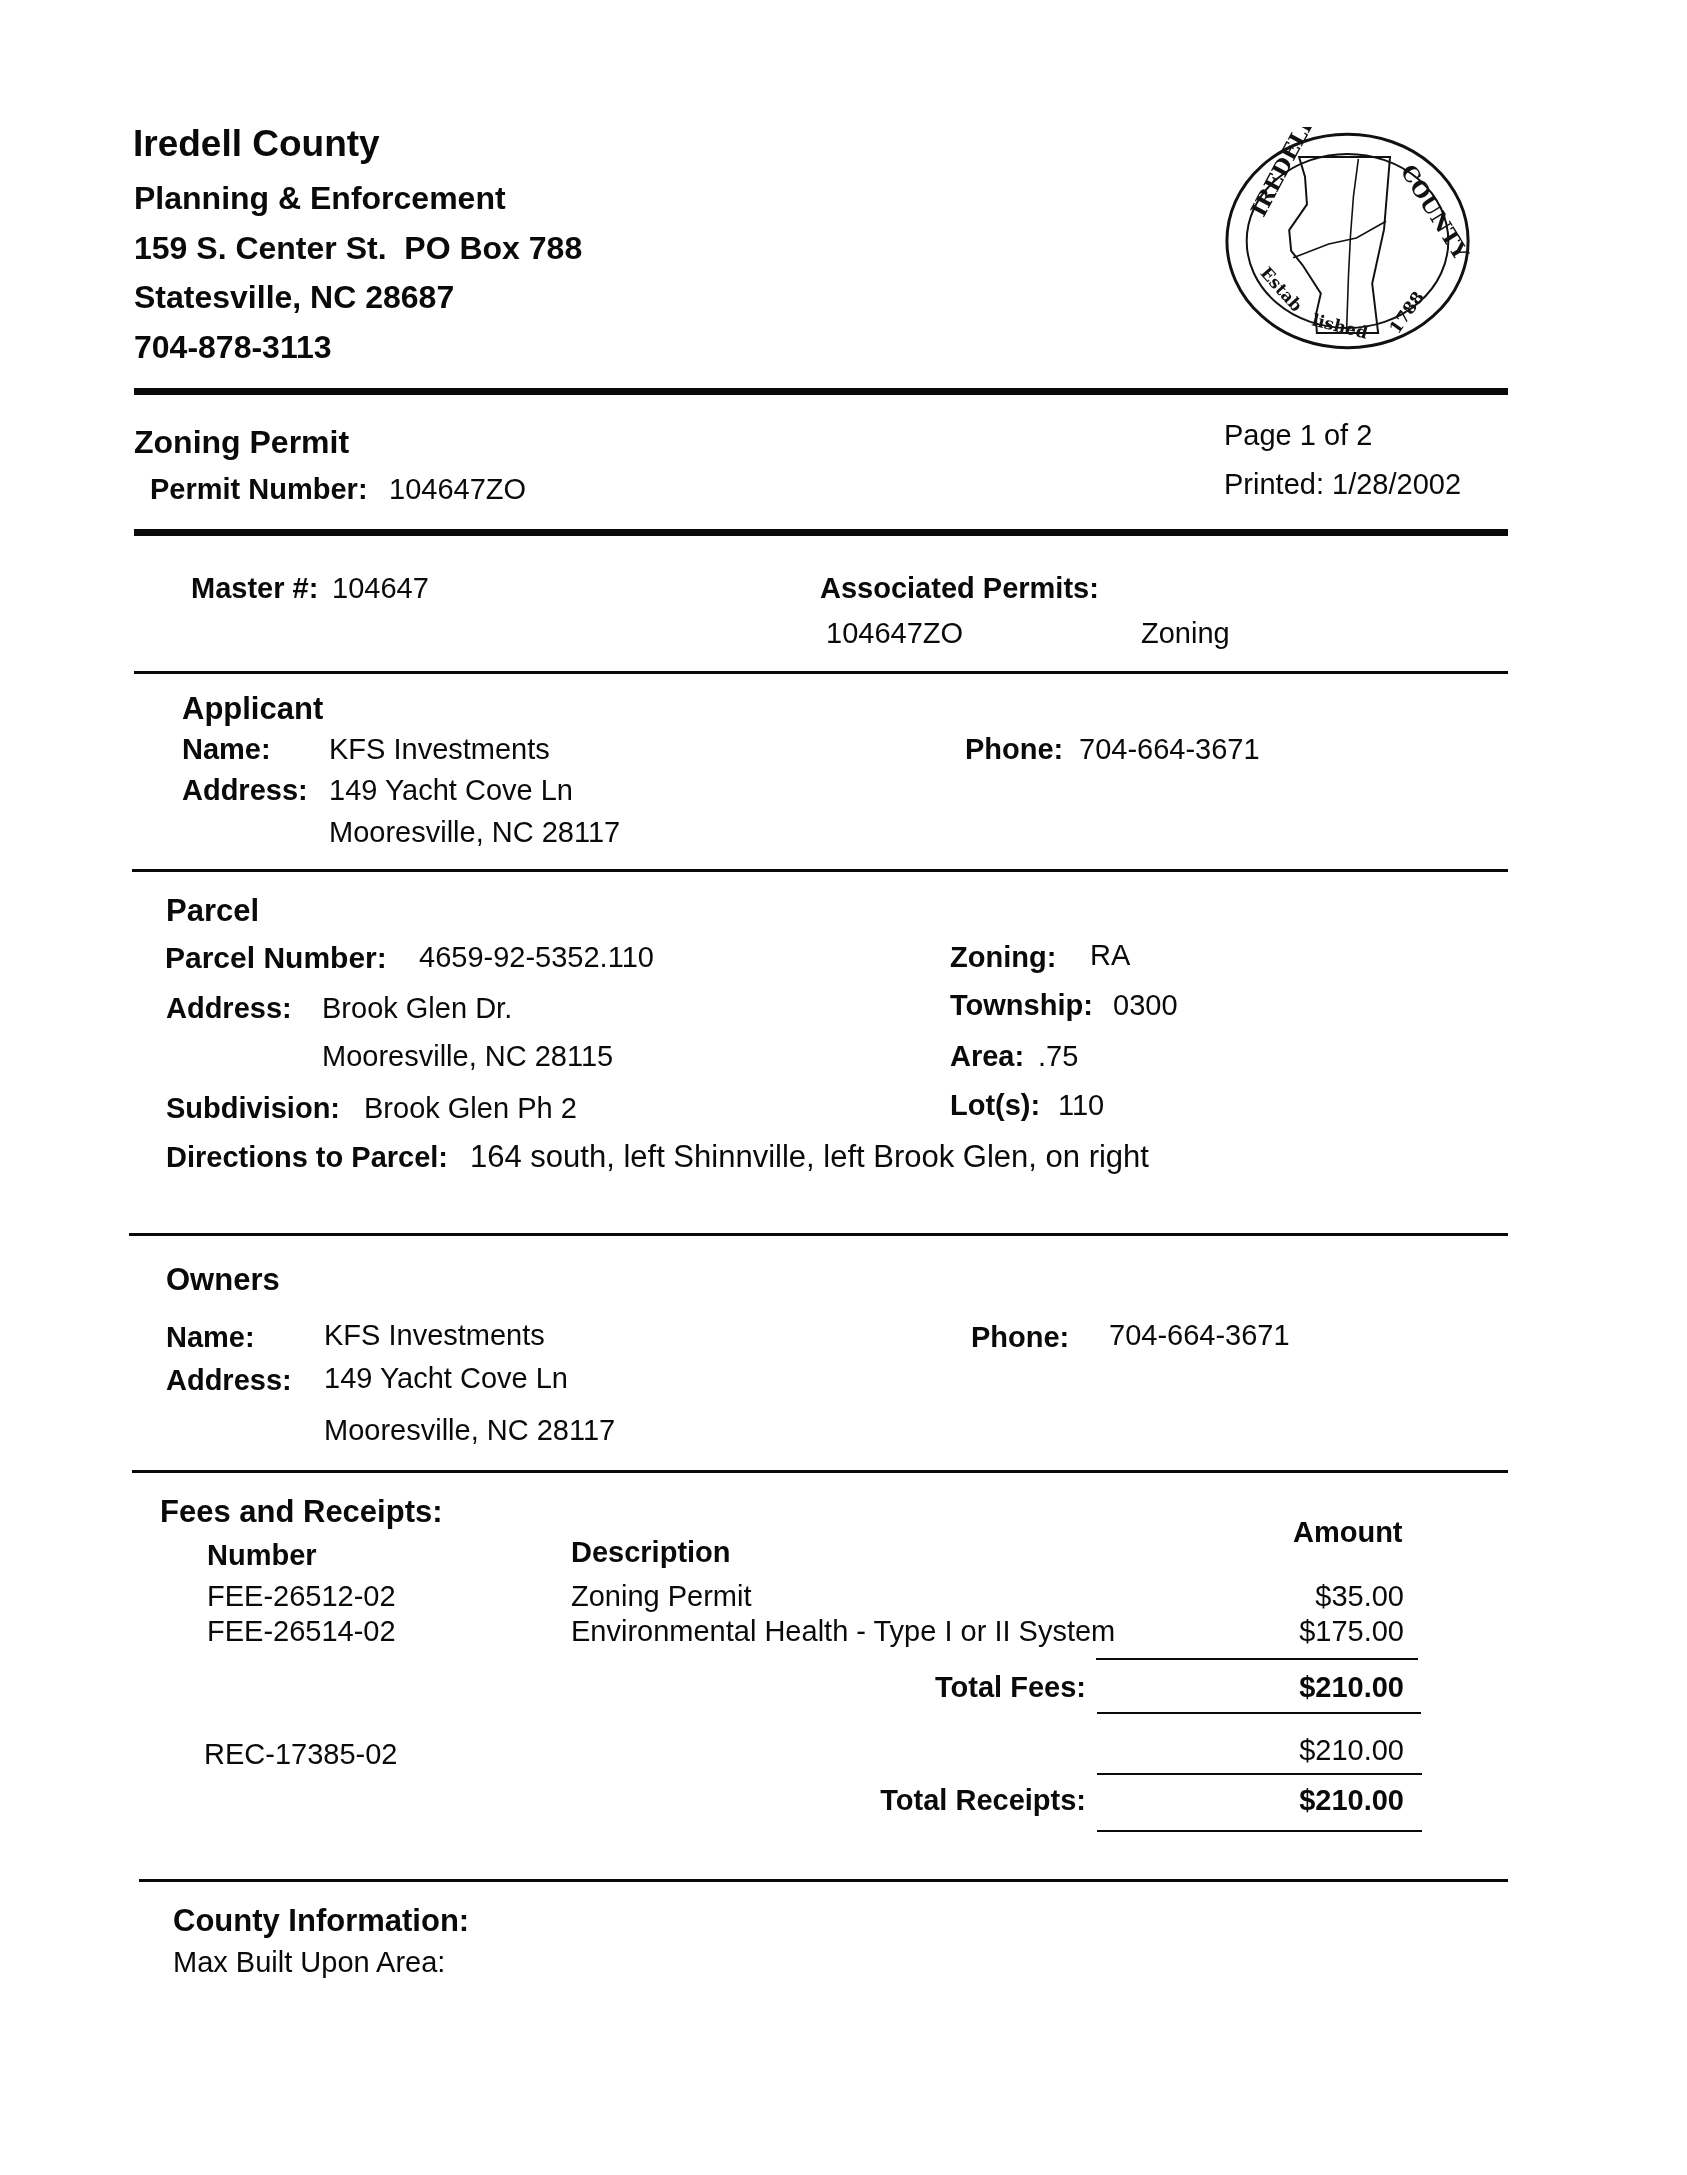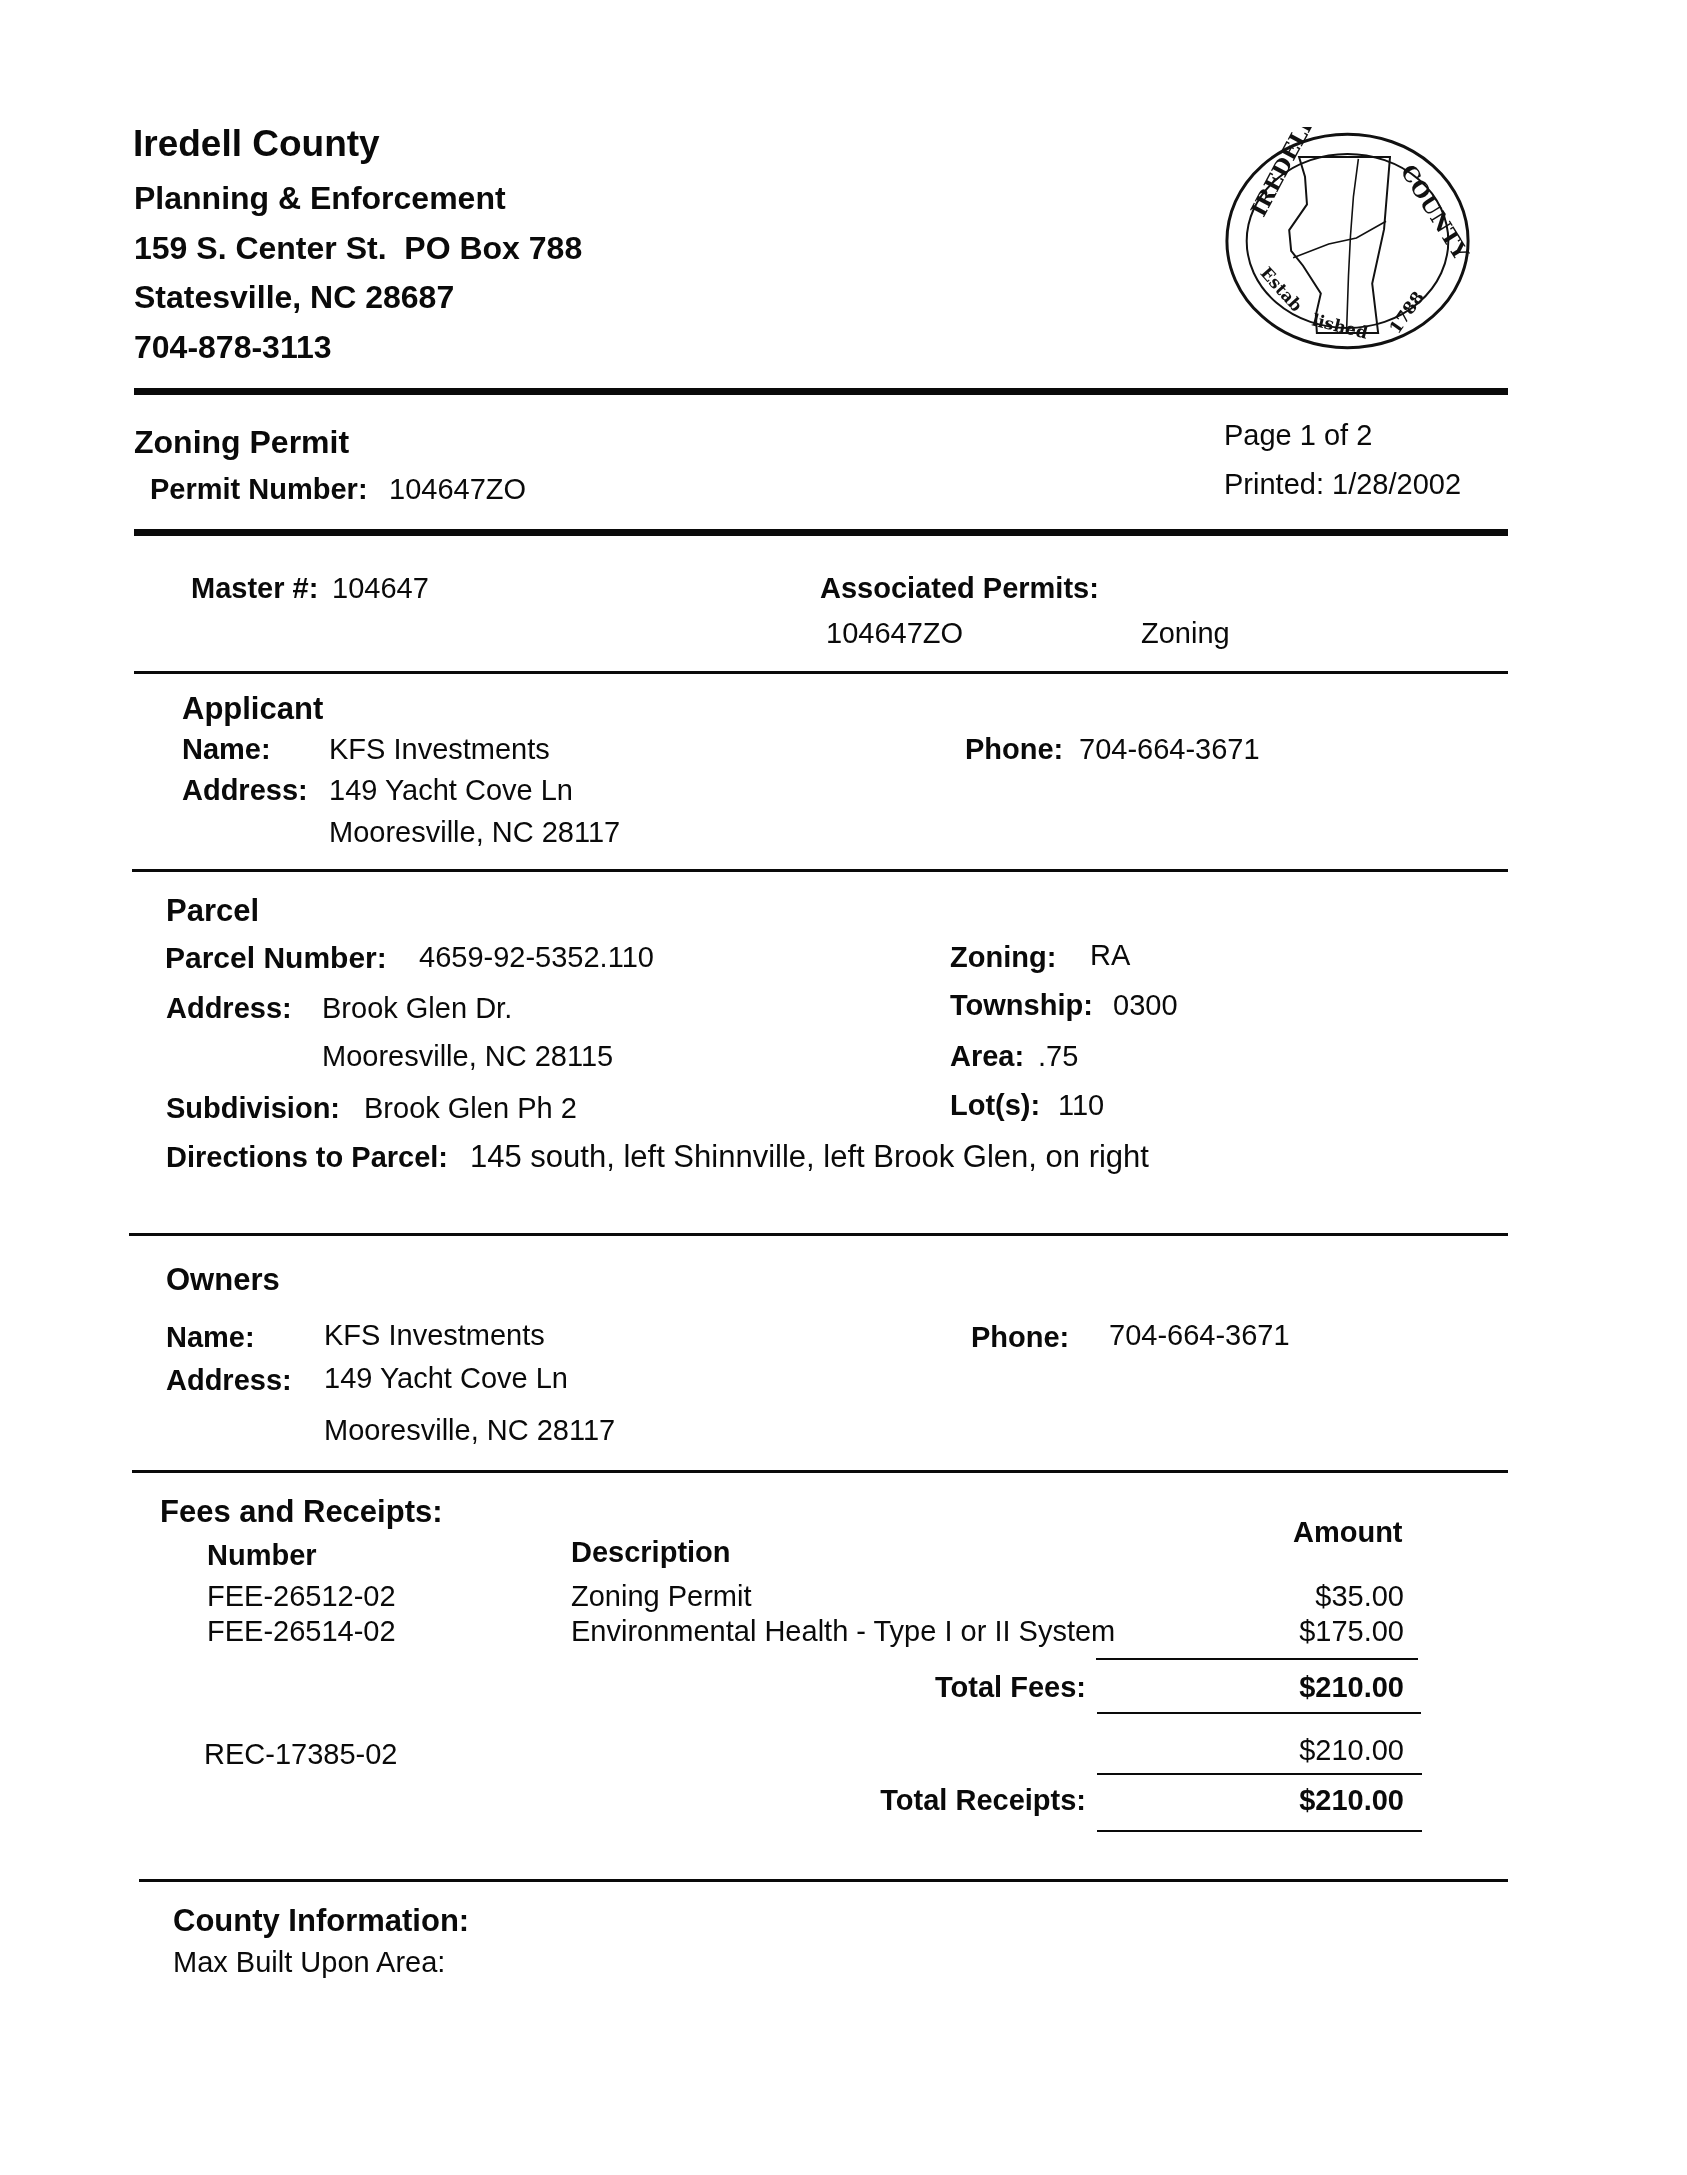--- a/index.html
+++ b/index.html
@@ -82,21 +82,21 @@
 <div class="abs" style="left:322px;top:1042px;font-size:29px;">Mooresville, NC 28115</div>
 <div class="abs b" style="left:950px;top:1042px;font-size:29px;">Area:</div>
 <div class="abs" style="left:1038px;top:1042px;font-size:29px;">.75</div>
 
 <div class="abs b" style="left:166px;top:1094px;font-size:29px;">Subdivision:</div>
 <div class="abs" style="left:364px;top:1094px;font-size:29px;">Brook Glen Ph 2</div>
 <div class="abs b" style="left:950px;top:1091px;font-size:29px;">Lot(s):</div>
 <div class="abs" style="left:1058px;top:1091px;font-size:29px;">110</div>
 
 <div class="abs b" style="left:166px;top:1143px;font-size:29px;">Directions to Parcel:</div>
-<div class="abs" style="left:470px;top:1141px;font-size:31px;">145 south, left Shinnville, left Brook Glen, on right</div>
+<div class="abs" style="left:470px;top:1141px;font-size:31px;">164 south, left Shinnville, left Brook Glen, on right</div>
 
 <div class="rule thin" style="left:129px;top:1233px;width:1379px;"></div>
 
 <div class="abs b" style="left:166px;top:1264px;font-size:31px;">Owners</div>
 <div class="abs b" style="left:166px;top:1323px;font-size:29px;">Name:</div>
 <div class="abs" style="left:324px;top:1321px;font-size:29px;">KFS Investments</div>
 <div class="abs b" style="left:971px;top:1323px;font-size:29px;">Phone:</div>
 <div class="abs" style="left:1109px;top:1321px;font-size:29px;">704-664-3671</div>
 <div class="abs b" style="left:166px;top:1366px;font-size:29px;">Address:</div>
 <div class="abs" style="left:324px;top:1364px;font-size:29px;">149 Yacht Cove Ln</div>

